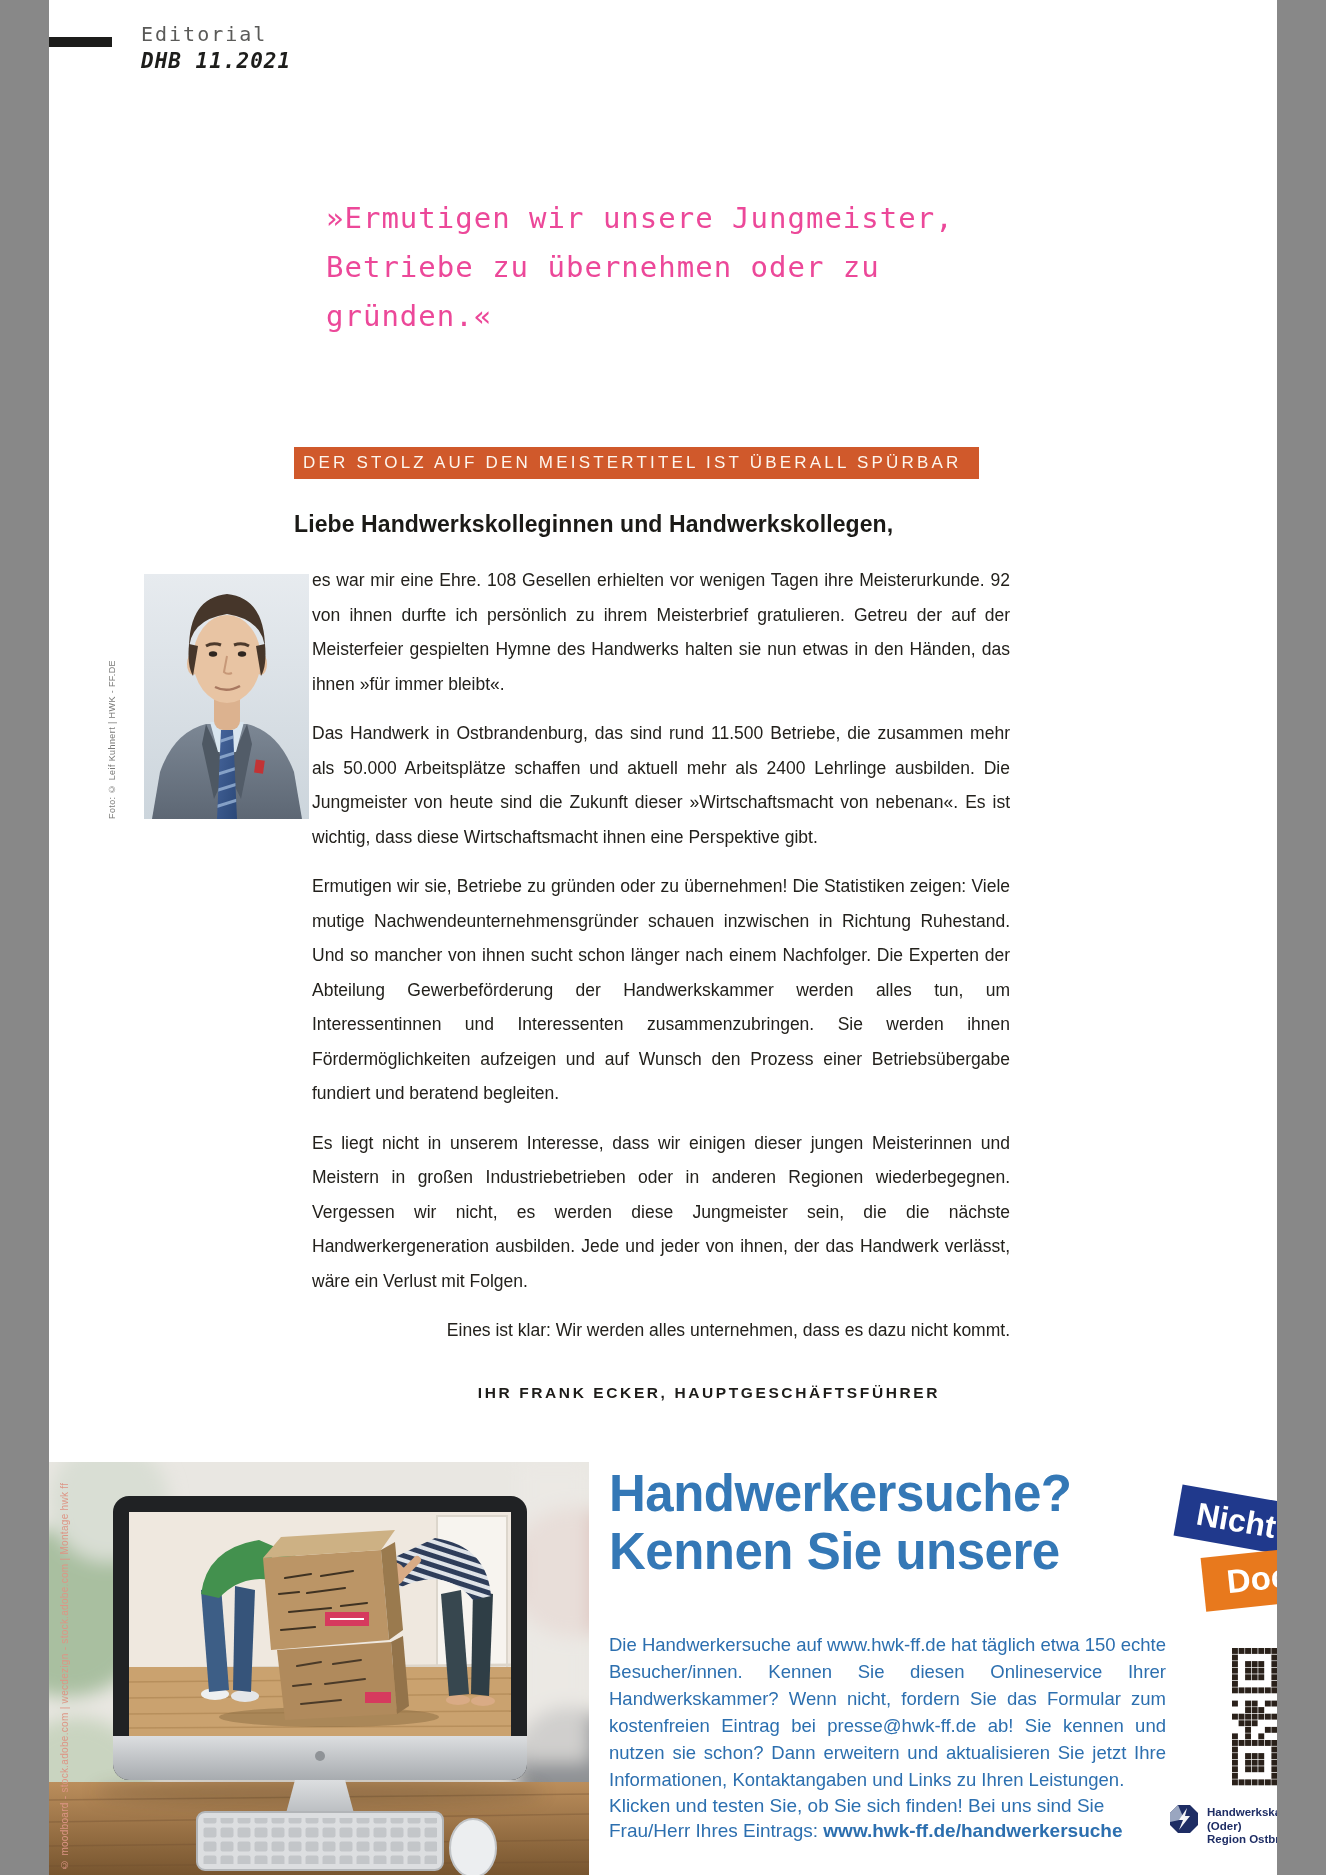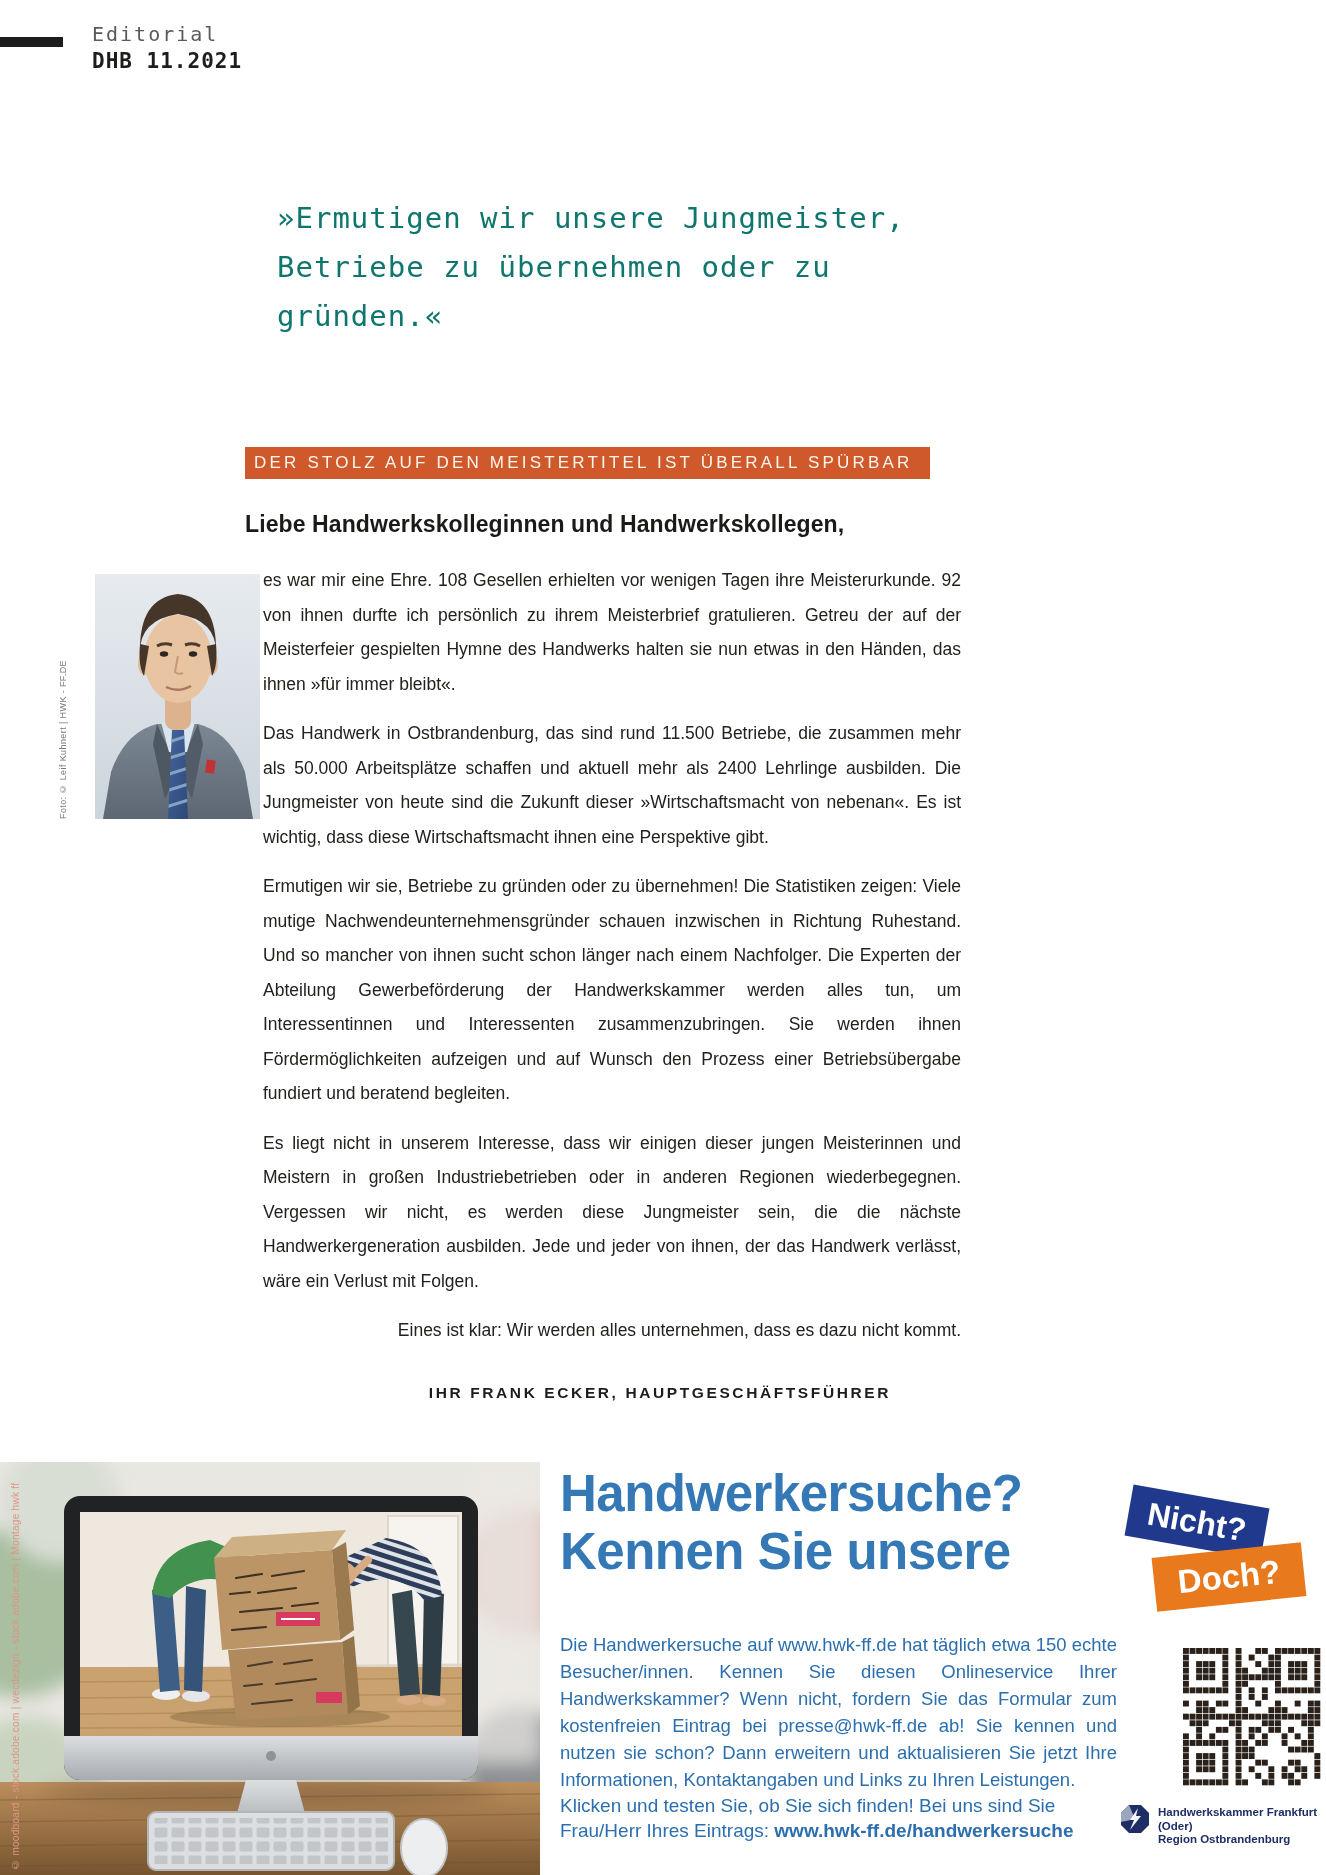--- a/index.html
+++ b/index.html
@@ -1,29 +1,29 @@
 <!DOCTYPE html>
 <html><head>
 <meta charset="utf-8">
 <style>
   html,body{margin:0;padding:0;background:#888;}
-  .page{position:relative;width:1326px;height:1875px;background:#ffffff;margin:0 auto;
+  .page{position:relative;width:1228px;height:1875px;background:#ffffff;margin:0 auto;
         font-family:"Liberation Sans",sans-serif;overflow:hidden;}
 
   
   .kicker-dash{position:absolute;left:0;top:37px;width:63px;height:10px;background:#1d1d1b;}
   .kicker{position:absolute;left:92px;top:22px;font-family:"DejaVu Sans Mono",monospace;
           font-size:20px;letter-spacing:2px;color:#5a5a58;}
   .issue{position:absolute;left:92px;top:49px;font-family:"DejaVu Sans Mono",monospace;
-         font-size:21px;font-weight:bold;letter-spacing:1px;color:#1d1d1b;}
+         font-size:21px;font-weight:bold;letter-spacing:1px;color:#1d1d1b;font-style:italic;}
 
   
   .pull-quote{position:absolute;left:277px;top:194px;width:660px;
       font-family:"DejaVu Sans Mono",monospace;font-size:29px;line-height:49px;
-      letter-spacing:1px;color:#0f766e;}
+      letter-spacing:1px;color:#ec4899;}
 
   
   .section-bar{position:absolute;left:245px;top:447px;width:676px;height:32px;
       background:#d0592b;color:#fdf6ee;font-size:17px;letter-spacing:3.2px;
       line-height:32px;padding-left:9px;white-space:nowrap;overflow:hidden;}
 
   .salutation{position:absolute;left:245px;top:511px;font-size:23px;font-weight:bold;
       color:#1b1a17;letter-spacing:0.1px;}
 
   

